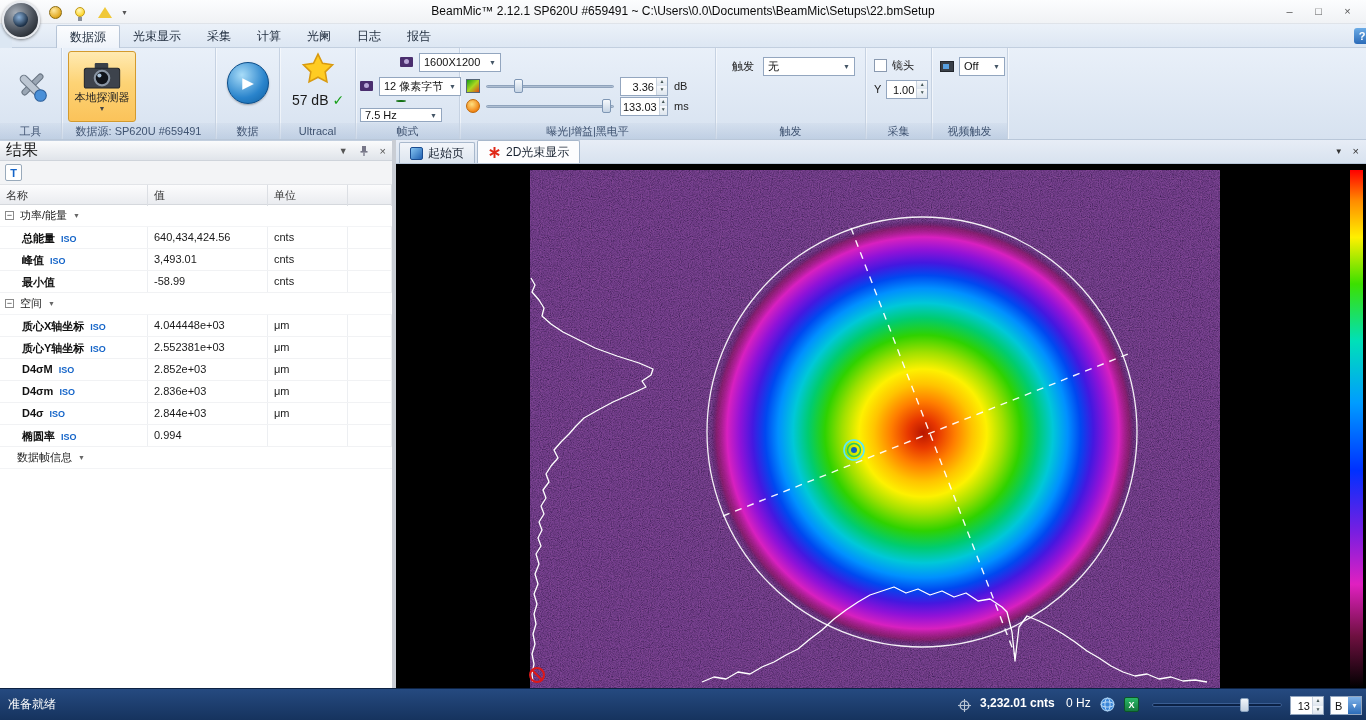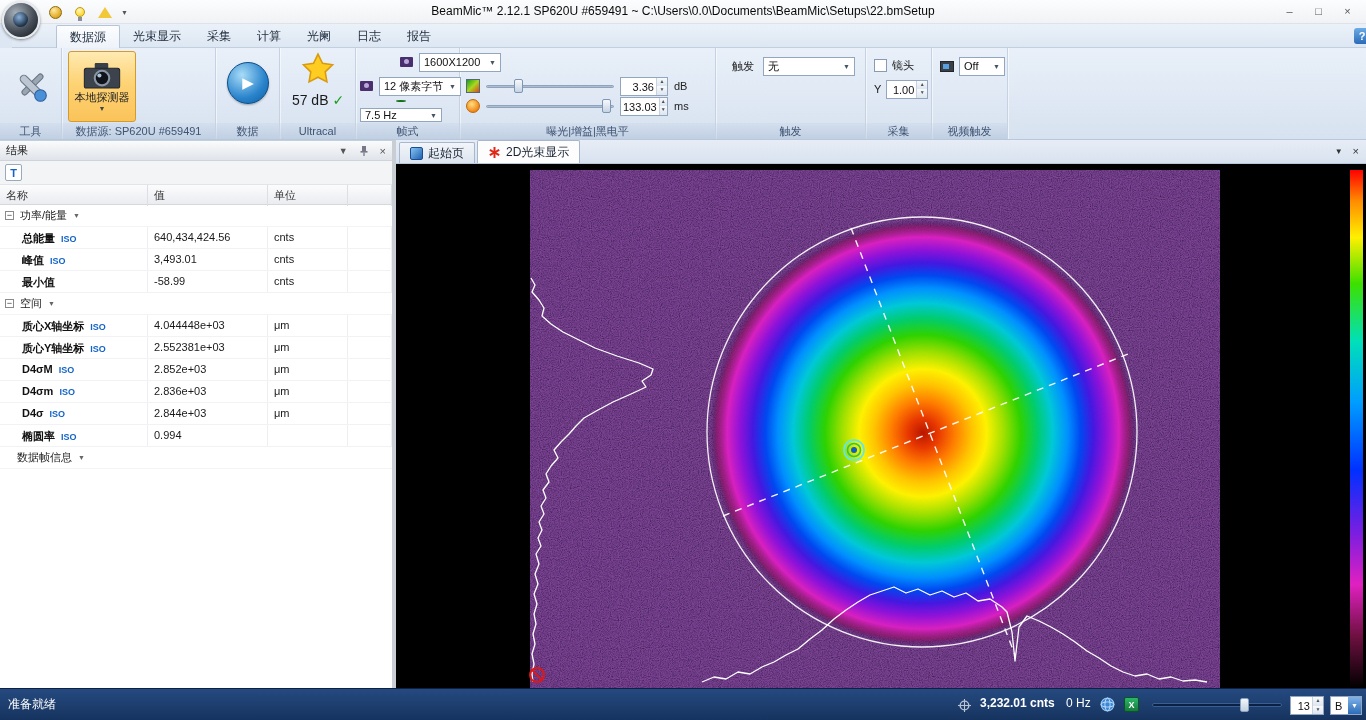--- a/index.html
+++ b/index.html
@@ -55,21 +55,21 @@
 .ico-sun{width:14px;height:14px;border-radius:50%;background:radial-gradient(circle at 40% 35%,#ffe080,#f08010 75%);border:1px solid #c06808;}
 .ico-gain{width:14px;height:14px;border:1px solid #567;background:linear-gradient(135deg,#18a018,#a8d820 50%,#e04818);}
 .ico-black{width:14px;height:14px;border-radius:50%;background:radial-gradient(circle at 40% 35%,#fff8b0,#e8c020 75%);border:1px solid #a08810;}
 .checkbox{width:13px;height:13px;background:#fff;border:1px solid #8a9ab0;}
 .ico-vt{width:14px;height:11px;background:#3a4048;border:1px solid #22262c;position:relative;}
 .ico-vt::after{content:"";position:absolute;left:2px;top:2px;width:6px;height:5px;background:#58a0e0;}
 
 
 .results{position:absolute;left:0;top:140px;width:392px;height:548px;background:#fff;border-top:1px solid #c2cfdf;z-index:5;}
 .res-header{height:20px;background:linear-gradient(#fafbfc,#e0e4ea);border-bottom:1px solid #cfd4db;display:flex;align-items:center;padding:0 6px;}
-.res-title{flex:1;font-size:11px;color:#1a1a1a;}
+.res-title{flex:1;font-size:16px;color:#1a1a1a;}
 .res-hic{display:flex;gap:10px;align-items:center;color:#555;}
 .hic{font-size:9px;color:#555;}
 .res-toolbar{height:24px;background:#f3f4f6;border-bottom:1px solid #e2e4e8;display:flex;align-items:center;padding:0 5px;}
 .rt-ico{width:17px;height:17px;background:#fff;border:1px solid #9ab;color:#1464c8;font-weight:bold;font-size:11px;text-align:center;line-height:16px;border-radius:2px;}
 .thead{display:grid;grid-template-columns:148px 120px 80px 1fr;height:20px;background:linear-gradient(#fcfcfd,#eaecf0);border-bottom:1px solid #d5d8dd;}
 .thead .th{padding:3px 6px;font-size:11px;color:#333;border-right:1px solid #dcdfe4;}
 .trow{display:grid;grid-template-columns:148px 120px 80px 1fr;height:22px;border-bottom:1px solid #f1f2f4;}
 .trow .td{padding:4px 6px 0 6px;font-size:11px;border-right:1px solid #edeff2;white-space:nowrap;overflow:hidden;}
 .td.nm{font-weight:bold;color:#111;padding-left:22px;display:flex;gap:6px;align-items:baseline;}
 .iso{color:#1464c8;font-weight:bold;font-size:9px;}

